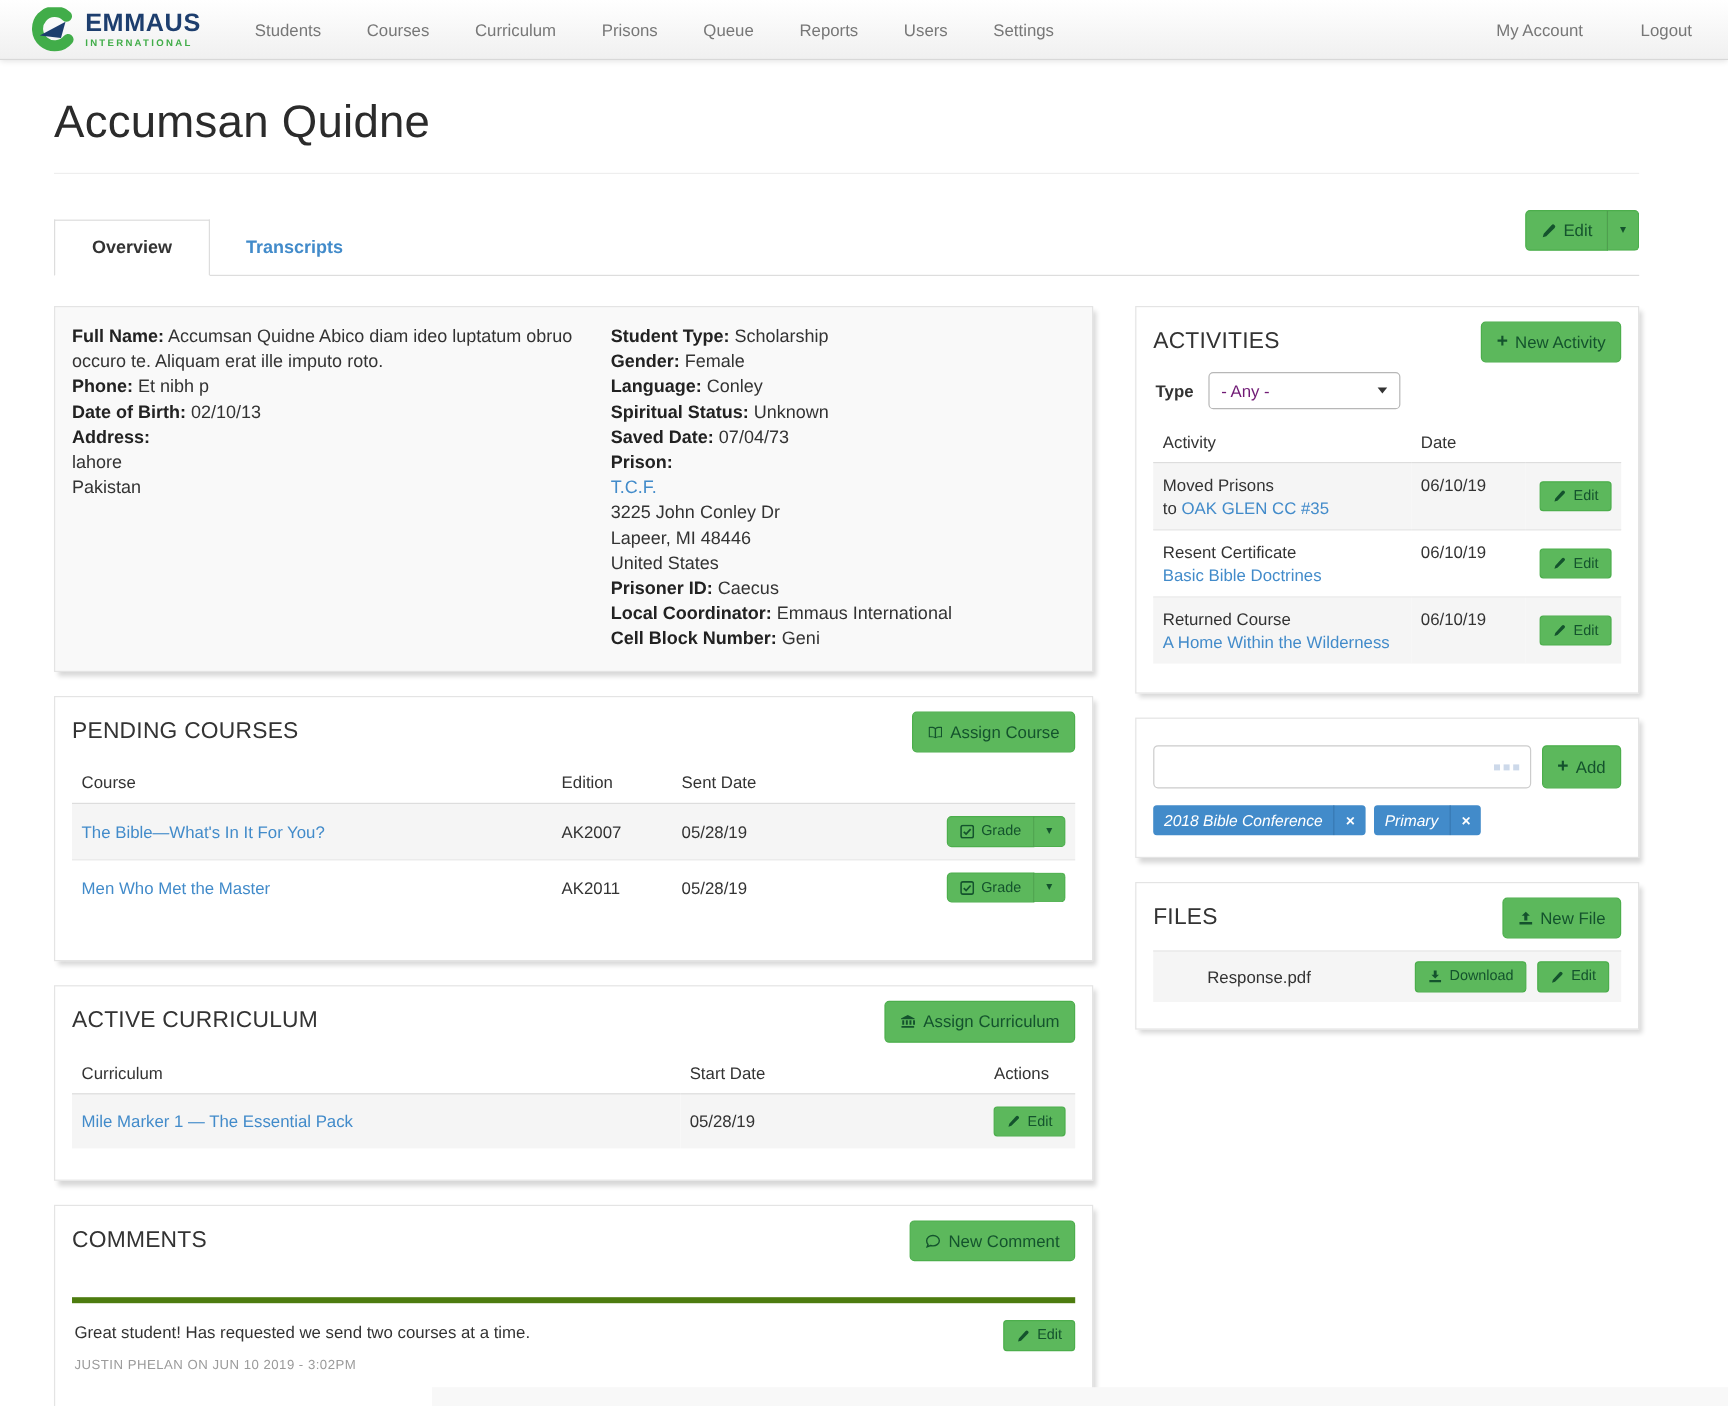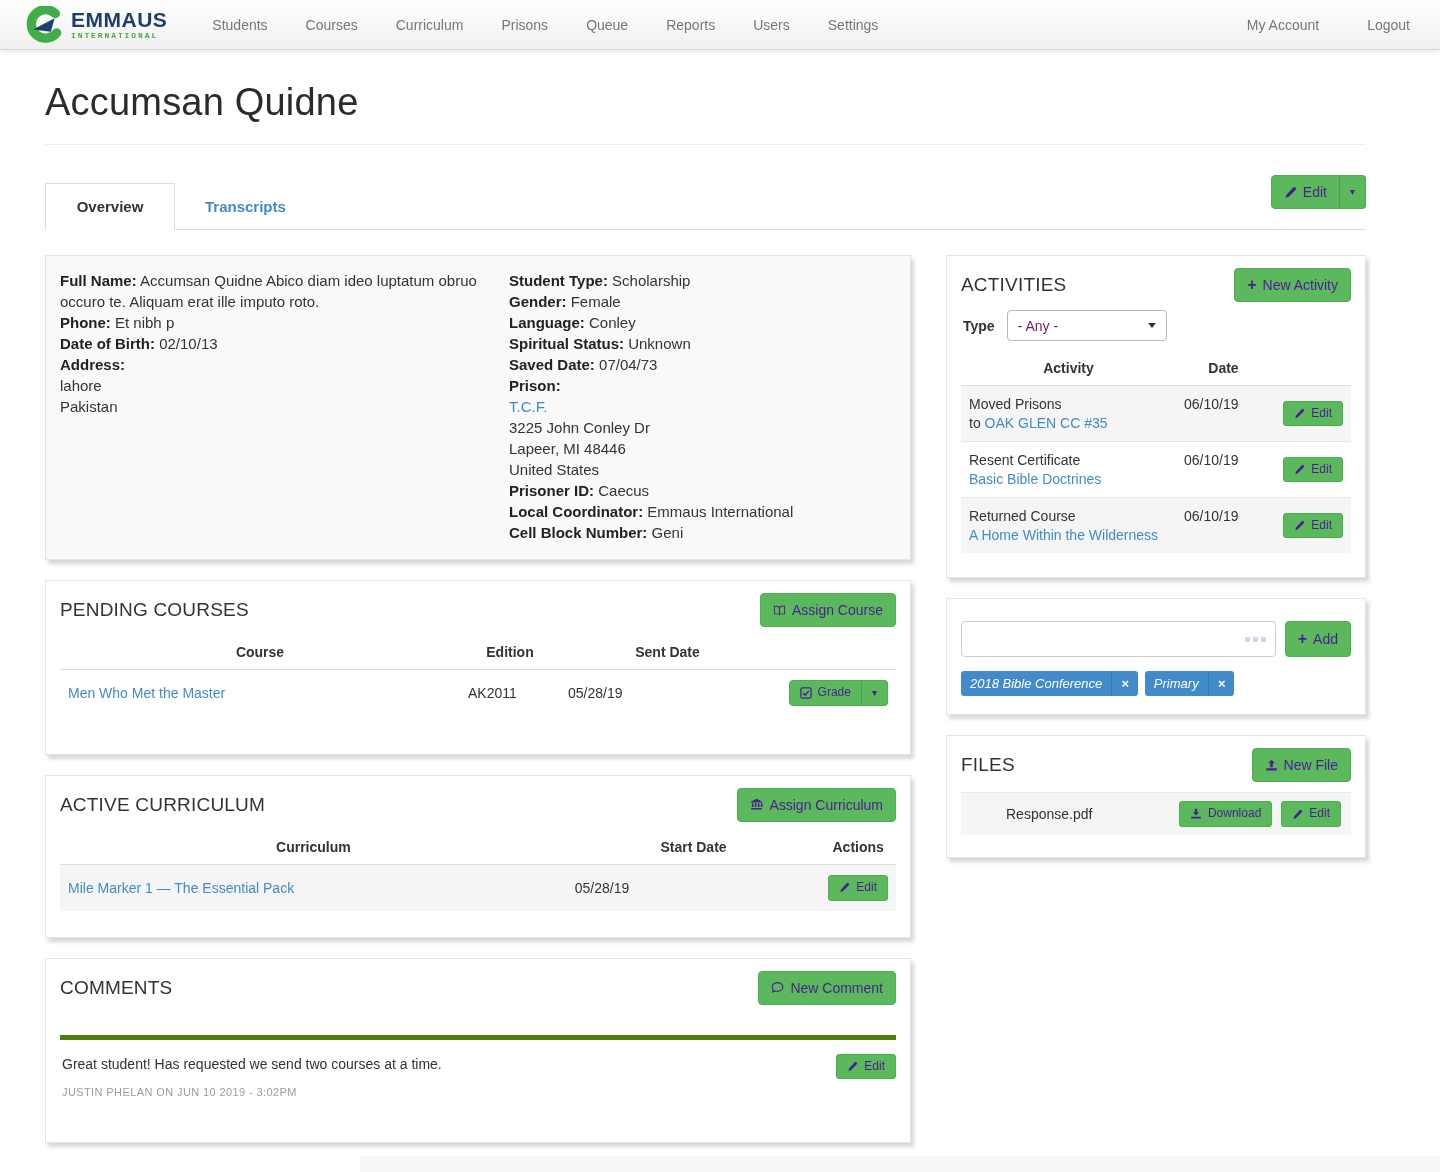--- a/index.html
+++ b/index.html
@@ -16,21 +16,21 @@
   .navbar {
     height:50px; display:flex; align-items:center; padding:0 26px;
     background:linear-gradient(#ffffff,#f0f0f0);
     border-bottom:1px solid #d8d8d8;
     box-shadow:0 1px 5px rgba(0,0,0,0.12);
     position:relative; z-index:10;
   }
   .brand { display:flex; align-items:center; gap:8px; margin-right:26px; }
   .brand-text { display:flex; flex-direction:column; }
   .brand-l1 { color:#1d3e6e; font-weight:bold; font-size:21px; line-height:1; letter-spacing:0.5px; }
-  .brand-l2 { color:#41ad49; font-weight:bold; font-size:8px; letter-spacing:1.9px; line-height:1; margin-top:2px;font-family:Liberation Mono, monospace; }
+  .brand-l2 { color:#41ad49; font-weight:bold; font-size:8px; letter-spacing:1.9px; line-height:1; margin-top:2px; }
   .nav-links { display:flex; align-items:center; }
   .nav-link { color:#777; font-size:14px; padding:0 19px; }
   .nav-right { margin-left:auto; display:flex; align-items:center; }
   .nav-right .nav-link { padding:0 24px; }
   .nav-right .nav-link:last-child { padding-right:4px; }
 
   
   .container { width:1321px; margin-left:45px; position:relative; }
   h1.page-title { font-size:38px; font-weight:500; color:#2b2b2b; margin:31px 0 0 0; letter-spacing:0.2px; }
   hr.title-rule { border:none; border-top:1px solid #eee; margin:20px 0 0 0; }
@@ -40,21 +40,21 @@
   .tab.active {
     width:130px; padding:14px 0; background:#fff; color:#333;
     border:1px solid #ddd; border-bottom:1px solid #fff; margin-bottom:-1px;
   }
   .tab.link { color:#428bca; padding:14px 30px; }
   .page-edit { position:absolute; right:0; top:-6px; }
 
   
   .btn {
     display:inline-flex; align-items:center; gap:6px;
-    background:#5cb85c; border:1px solid #4cae4c; color:#4c1d95;
+    background:#5cb85c; border:1px solid #4cae4c; color:#14532d;
     border-radius:4px; font-size:14px; padding:7px 12px; cursor:pointer;
     font-family:inherit; line-height:1.3; white-space:nowrap;
   }
   .btn-sm { font-size:12px; padding:4px 10px; border-radius:3px; }
   .btn .ico { display:inline-flex; align-items:center; }
   .btn-split { display:inline-flex; }
   .btn-split .seg-main { border-radius:4px 0 0 4px; }
   .btn-split .seg-caret {
     border-radius:0 4px 4px 0; border-left:1px solid #4f9e4f; margin-left:-1px;
     padding-left:10px; padding-right:10px; font-size:10px;
@@ -77,21 +77,21 @@
   
   .panel.info { background:#f9f9f9; padding:14px 14px 16px 14px; display:flex; }
   .info-col-left { width:435px; margin-right:14px; }
   .info-col-right { flex:1; }
   .dl-line { font-size:15px; line-height:21px; color:#333; }
   .dl-line strong { color:#222; }
 
   
   table.grid { width:100%; border-collapse:collapse; margin-top:8px; }
   table.grid th {
-    text-align:center; font-size:14px; font-weight:bold; color:#333;
+    text-align:left; font-size:14px; font-weight:normal; color:#333;
     padding:9px 8px; border-bottom:1px solid #ddd;
   }
   table.grid td { font-size:14px; padding:10px 8px; border-top:1px solid #e7e7e7; vertical-align:middle; }
   tr.striped td { background:#f5f5f5; }
   td.actions, th.actions { text-align:right; }
   .cell-link { color:#428bca; }
   .row-sub { margin-top:3px; }
   .act-td-top { vertical-align:top !important; }
 
   
@@ -249,20 +249,41 @@
             </colgroup>
           <thead>
             <tr>
               <th>Course</th>
               <th>Edition</th>
               <th>Sent Date</th>
               <th class="actions"></th>
             </tr>
           </thead>
           <tbody>
+            <tr class="striped">
+              <td><a class="cell-link">The Bible—What's In It For You?</a></td>
+              <td>AK2007</td>
+              <td>05/28/19</td>
+              <td class="actions">
+                <span class="btn-split">
+                  <button class="btn btn-sm seg-main">
+                    <span class="ico">
+                      <svg class="icon" width="12" height="12" viewBox="0 0 16 16">
+                          <rect x="1.2" y="1.2" width="13.6" height="13.6" rx="2" fill="none" stroke="currentColor" stroke-width="1.7"></rect>
+                          <path d="M4.2 8.2l2.6 2.6 5-5.6" fill="none" stroke="currentColor" stroke-width="1.9"></path>
+                        </svg>
+                    </span>
+                    <span>Grade</span>
+                  </button>
+                  <button class="btn btn-sm seg-caret">
+                    <span class="caret-glyph">▾</span>
+                  </button>
+                </span>
+              </td>
+            </tr>
             <tr>
               <td><a class="cell-link">Men Who Met the Master</a></td>
               <td>AK2011</td>
               <td>05/28/19</td>
               <td class="actions">
                 <span class="btn-split">
                   <button class="btn btn-sm seg-main">
                     <span class="ico">
                       <svg class="icon" width="12" height="12" viewBox="0 0 16 16">
                           <rect x="1.2" y="1.2" width="13.6" height="13.6" rx="2" fill="none" stroke="currentColor" stroke-width="1.7"></rect>

